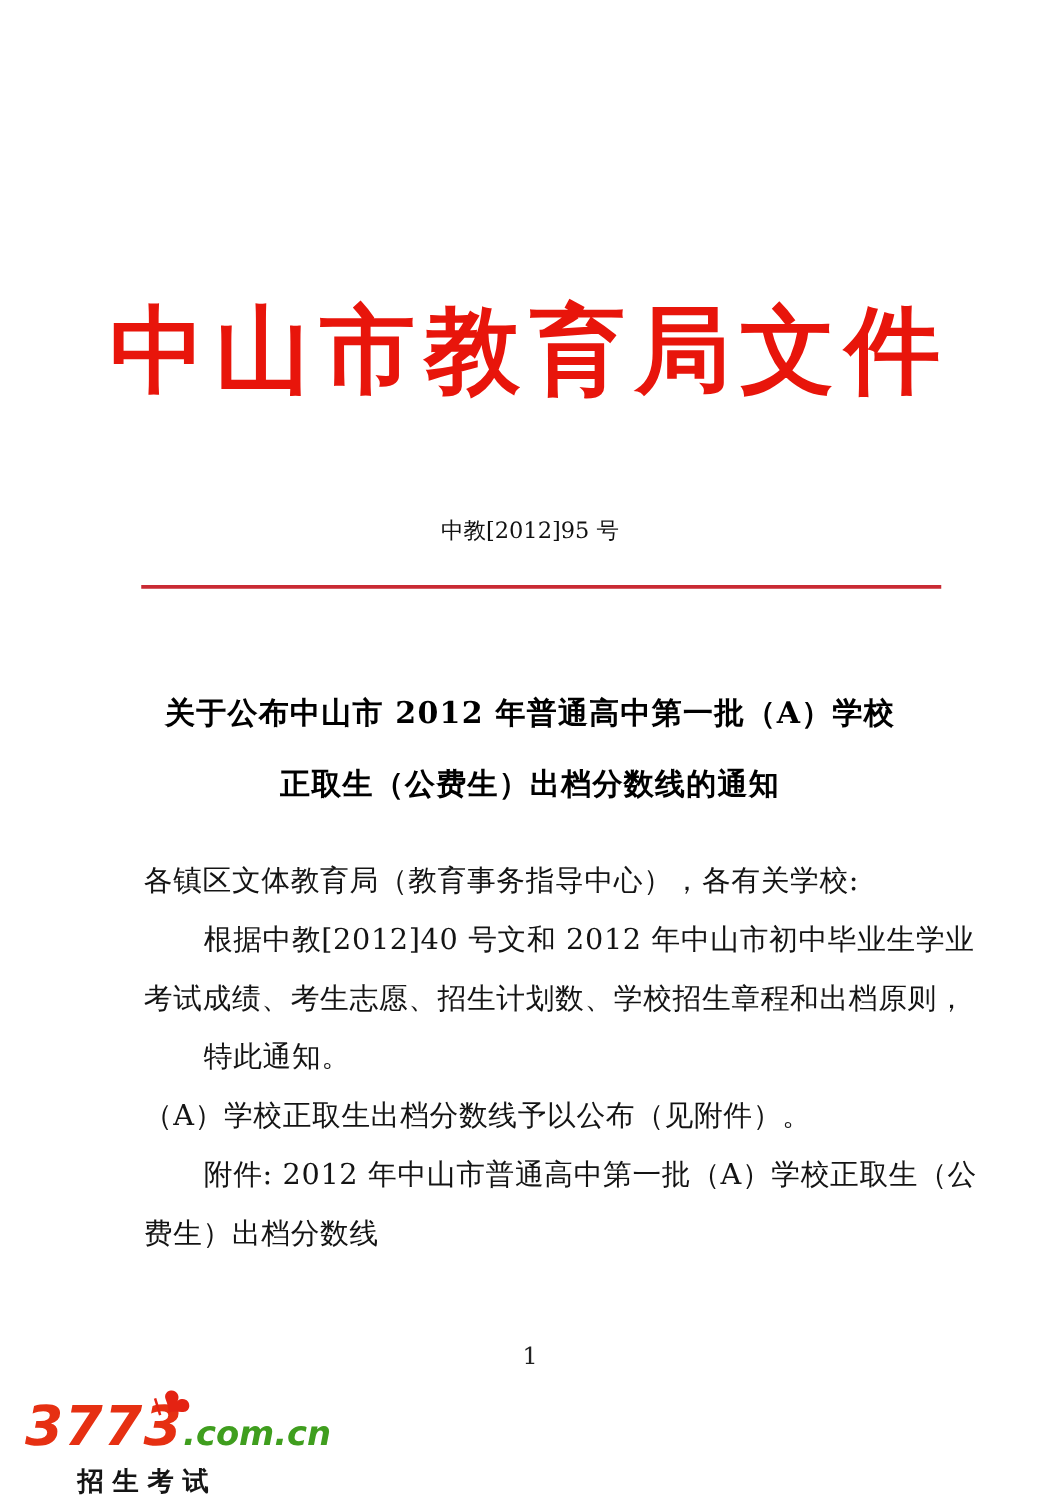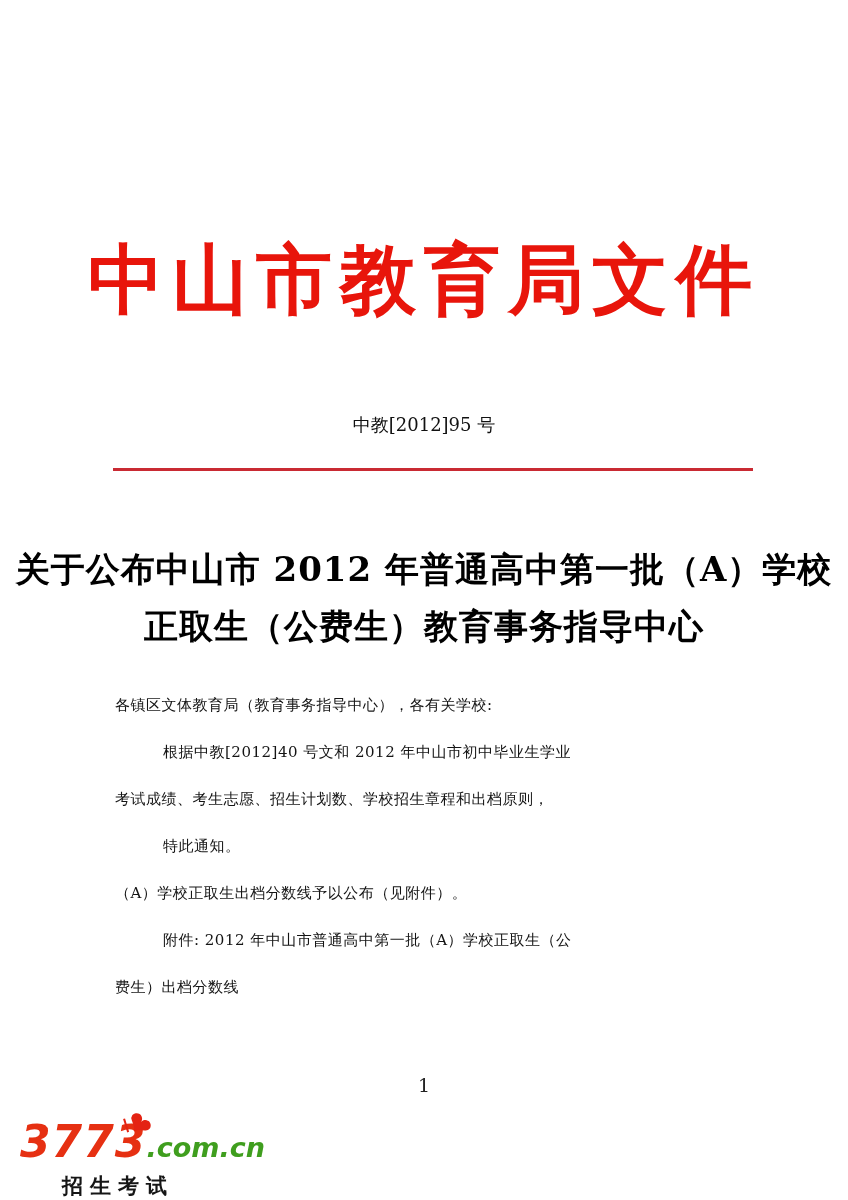--- a/index.html
+++ b/index.html
@@ -16,26 +16,26 @@
   .doc-number {
     position:absolute; top:410px; left:0; width:100%;
     text-align:center; font-size:18px; line-height:30px; color:#111111;
   }
   .red-rule {
     position:absolute; top:468px; left:113px; width:640px; height:3px;
     background:#c92a33;
   }
   .notice-title {
     position:absolute; top:541px; left:0; width:100%;
-    text-align:center; font-size:34px; line-height:57px; font-weight:700;
+    text-align:center; font-size:24px; line-height:57px; font-weight:700;
     color:#000000; letter-spacing:1px;
   }
   .body-text {
     position:absolute; top:682px; left:115px; width:624px;
-    font-size:15px; line-height:47px; color:#141414; letter-spacing:0.5px;
+    font-size:23px; line-height:47px; color:#141414; letter-spacing:0.5px;
   }
   .line { white-space:nowrap; }
   .ind { text-indent:48px; }
   .page-number {
     position:absolute; top:1074px; left:0; width:100%;
     text-align:center; font-size:19px; color:#222222;
   }
   .site-logo { position:absolute; left:20px; top:1116px; width:180px; height:82px; }
   .logo-row { position:relative; white-space:nowrap; line-height:52px; }
   .logo-3773 {
@@ -67,21 +67,21 @@
 <div class="page">
 
   <div class="agency-title">中山市教育局文件</div>
 
   <div class="doc-number">中教[2012]95 号</div>
 
   <div class="red-rule"></div>
 
   <div class="notice-title">
     <div>关于公布中山市 2012 年普通高中第一批（A）学校</div>
-    <div>正取生（公费生）教育事务指导中心</div>
+    <div>正取生（公费生）出档分数线的通知</div>
   </div>
 
   <div class="body-text">
     <div class="line">各镇区文体教育局（教育事务指导中心），各有关学校:</div>
     <div class="line ind">根据中教[2012]40 号文和 2012 年中山市初中毕业生学业</div>
     <div class="line">考试成绩、考生志愿、招生计划数、学校招生章程和出档原则，</div>
     <div class="line ind">特此通知。</div>
     <div class="line">（A）学校正取生出档分数线予以公布（见附件）。</div>
     <div class="line ind">附件: 2012 年中山市普通高中第一批（A）学校正取生（公</div>
     <div class="line">费生）出档分数线</div>

